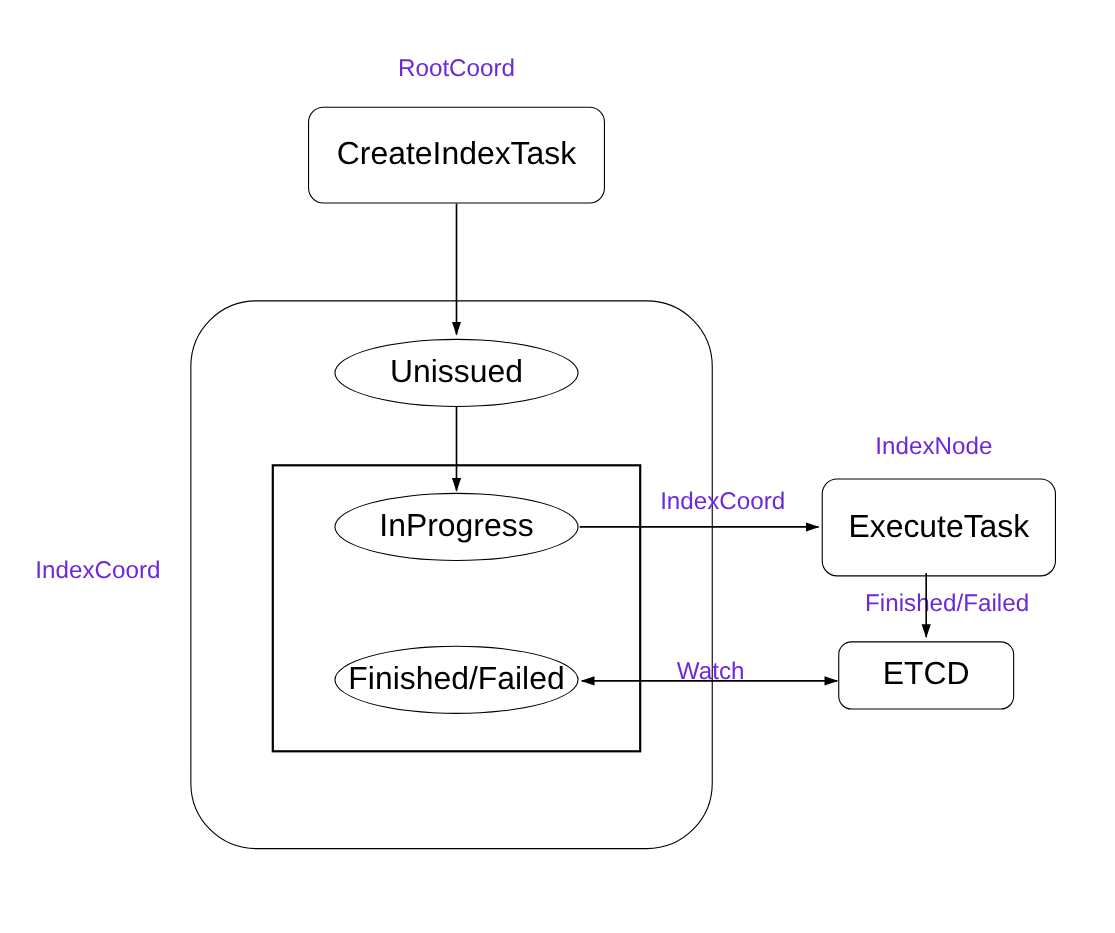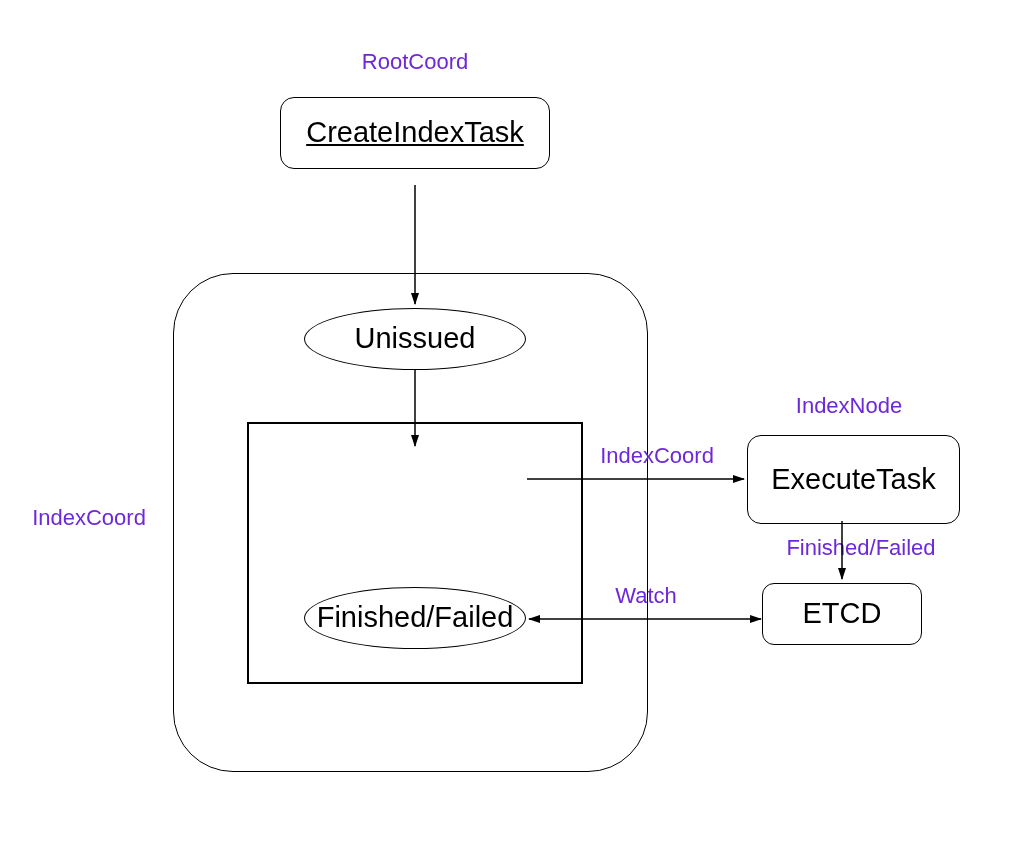--- a/index.html
+++ b/index.html
@@ -64,48 +64,51 @@
   }
 </style>
 </head>
 <body>
 
 <div class="canvas">
 
   <div class="container-box" style="left:173px; top:273px; width:475px; height:499px; border-radius:60px;"></div>
   <div class="container-box" style="left:247px; top:422px; width:336px; height:262px; border-width:2px;"></div>
 
-  <div class="node rounded" style="left:280px; top:97px; width:270px; height:72px;text-decoration:underline;">
+  <div class="node rounded" style="left:280px; top:97px; width:270px; height:88px;">
     <span>CreateIndexTask</span>
   </div>
 
   <div class="node ellipse" style="left:304px; top:308px; width:222px; height:62px;">
     <span>Unissued</span>
   </div>
 
+  <div class="node ellipse" style="left:304px; top:448px; width:222px; height:62px;">
+    <span>InProgress</span>
+  </div>
 
   <div class="node ellipse" style="left:304px; top:587px; width:222px; height:62px;">
     <span>Finished/Failed</span>
   </div>
 
   <div class="node rounded" style="left:747px; top:435px; width:213px; height:89px;">
     <span>ExecuteTask</span>
   </div>
 
   <div class="node rounded" style="left:762px; top:583px; width:160px; height:62px; border-radius:12px;">
     <span>ETCD</span>
   </div>
 
   <div class="label" style="left:415px; top:44px;">RootCoord</div>
   <div class="label" style="left:849px; top:388px;">IndexNode</div>
   <div class="label" style="left:89px; top:500px;">IndexCoord</div>
 
   <div class="label" style="left:657px; top:438px;">IndexCoord</div>
   <div class="label" style="left:861px; top:530px;">Finished/Failed</div>
-  <div class="label" style="left:646px; top:578px;">Watch</div>
+  <div class="label" style="left:646px; top:592px;">Watch</div>
 
   <svg class="edges-layer" viewBox="0 0 1014 848" xmlns="http://www.w3.org/2000/svg">
     <defs>
       <marker id="arrow" viewBox="0 0 12 8" refX="11" refY="4" markerWidth="12.5" markerHeight="9" markerUnits="userSpaceOnUse" orient="auto-start-reverse">
         <path d="M0,0 L12,4 L0,8 Z" fill="#000000"></path>
       </marker>
     </defs>
     <line class="edge-line" x1="415" y1="185" x2="415" y2="304" marker-end="url(#arrow)"></line>
     <line class="edge-line" x1="415" y1="370" x2="415" y2="446" marker-end="url(#arrow)"></line>
     <line class="edge-line" x1="527" y1="479" x2="744" y2="479" marker-end="url(#arrow)"></line>

